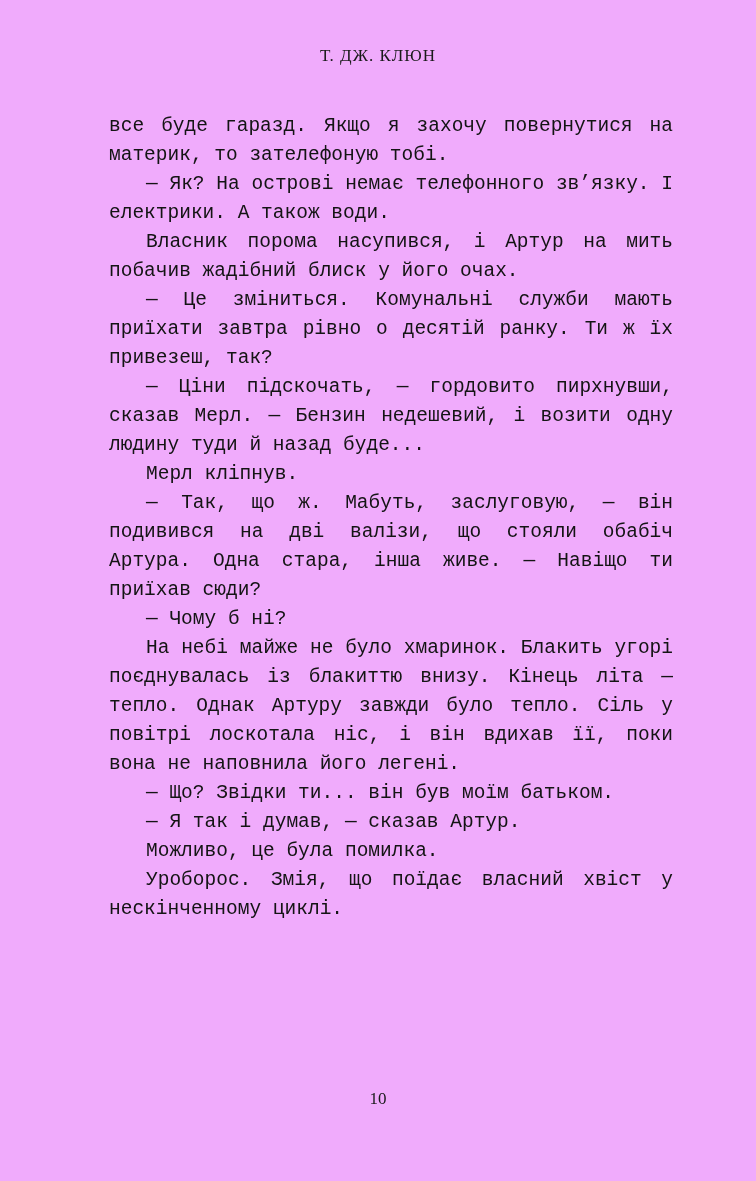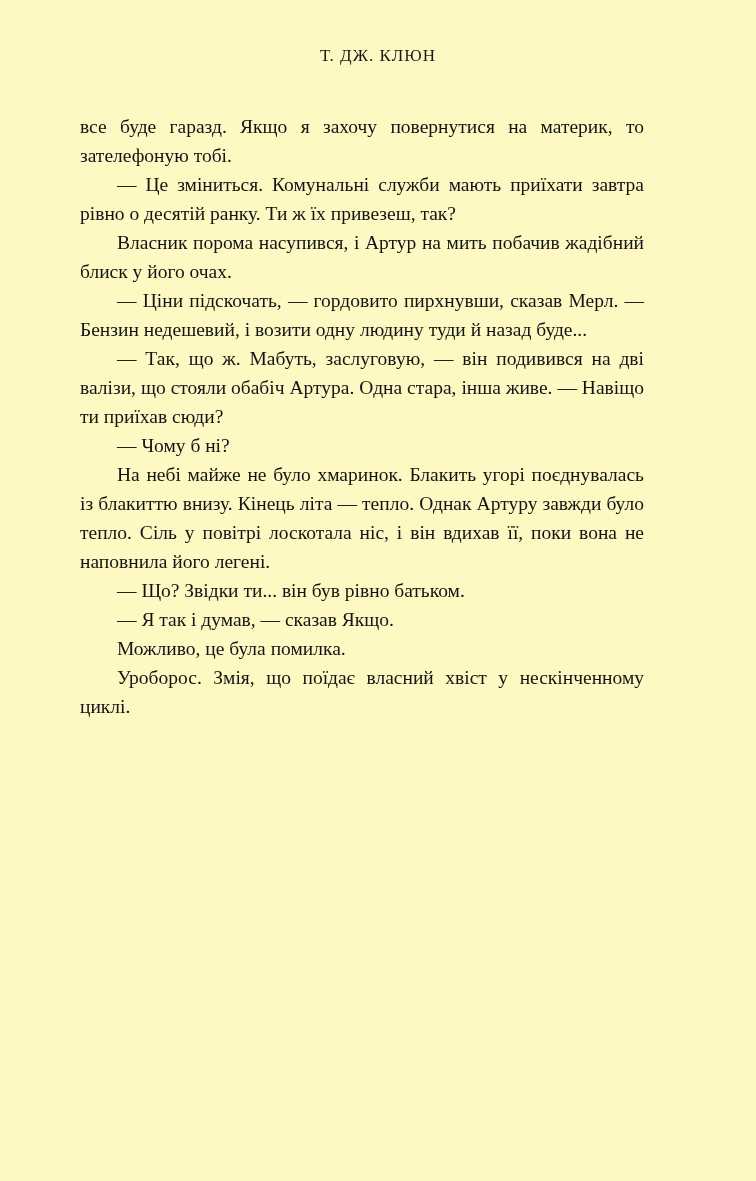--- a/index.html
+++ b/index.html
@@ -5,40 +5,41 @@
   html, body {
     margin: 0;
     padding: 0;
     background: #ffffff;
   }
   .page {
     position: relative;
     width: 756px;
     height: 1181px;
     margin: 0 auto;
-    background: #fef9c3;
+    background: #f0abfc;
     color: #111111;
     font-family: "Liberation Serif", "DejaVu Serif", serif;
     box-sizing: border-box;
   }
   .running-head {
     position: absolute;
     top: 46px;
     left: 0;
     right: 0;
     text-align: center;
     font-size: 17px;
     letter-spacing: 1px;
     color: #1a1a1a;
   }
   .body-text {
     position: absolute;
     top: 112px;
-    left: 80px;
+    left: 109px;
     width: 564px;
+    font-family: Liberation Mono, monospace;
   }
   .body-text p {
     margin: 0;
     font-size: 19.5px;
     line-height: 29px;
     text-align: justify;
     color: #141414;
   }
   .body-text p.indent {
     text-indent: 37px;
@@ -54,25 +55,28 @@
   }
 </style>
 </head>
 <body>
 
 <div class="page">
   <div class="running-head">Т. ДЖ. КЛЮН</div>
 
   <div class="body-text">
       <p>все буде гаразд. Якщо я захочу повернутися на материк, то зателефоную тобі.</p>
+      <p class="indent">— Як? На острові немає телефонного зв’язку. І електрики. А також води.</p>
+      <p class="indent">Власник порома насупився, і Артур на мить побачив жадібний блиск у його очах.</p>
       <p class="indent">— Це зміниться. Комунальні служби мають приїхати завтра рівно о десятій ранку. Ти ж їх привезеш, так?</p>
-      <p class="indent">Власник порома насупився, і Артур на мить побачив жадібний блиск у його очах.</p>
       <p class="indent">— Ціни підскочать, — гордовито пирхнувши, сказав Мерл. — Бензин недешевий, і возити одну людину туди й назад буде...</p>
+      <p class="indent">Мерл кліпнув.</p>
       <p class="indent">— Так, що ж. Мабуть, заслуговую, — він подивився на дві валізи, що стояли обабіч Артура. Одна стара, інша живе. — Навіщо ти приїхав сюди?</p>
       <p class="indent">— Чому б ні?</p>
       <p class="indent">На небі майже не було хмаринок. Блакить угорі поєднувалась із блакиттю внизу. Кінець літа — тепло. Однак Артуру завжди було тепло. Сіль у повітрі лоскотала ніс, і він вдихав її, поки вона не наповнила його легені.</p>
-      <p class="indent">— Що? Звідки ти... він був рівно батьком.</p>
-      <p class="indent">— Я так і думав, — сказав Якщо.</p>
+      <p class="indent">— Що? Звідки ти... він був моїм батьком.</p>
+      <p class="indent">— Я так і думав, — сказав Артур.</p>
       <p class="indent">Можливо, це була помилка.</p>
       <p class="indent">Уроборос. Змія, що поїдає власний хвіст у нескінченному циклі.</p>
     </div>
 
+  <div class="folio">10</div>
 </div>
 
 </body></html>

